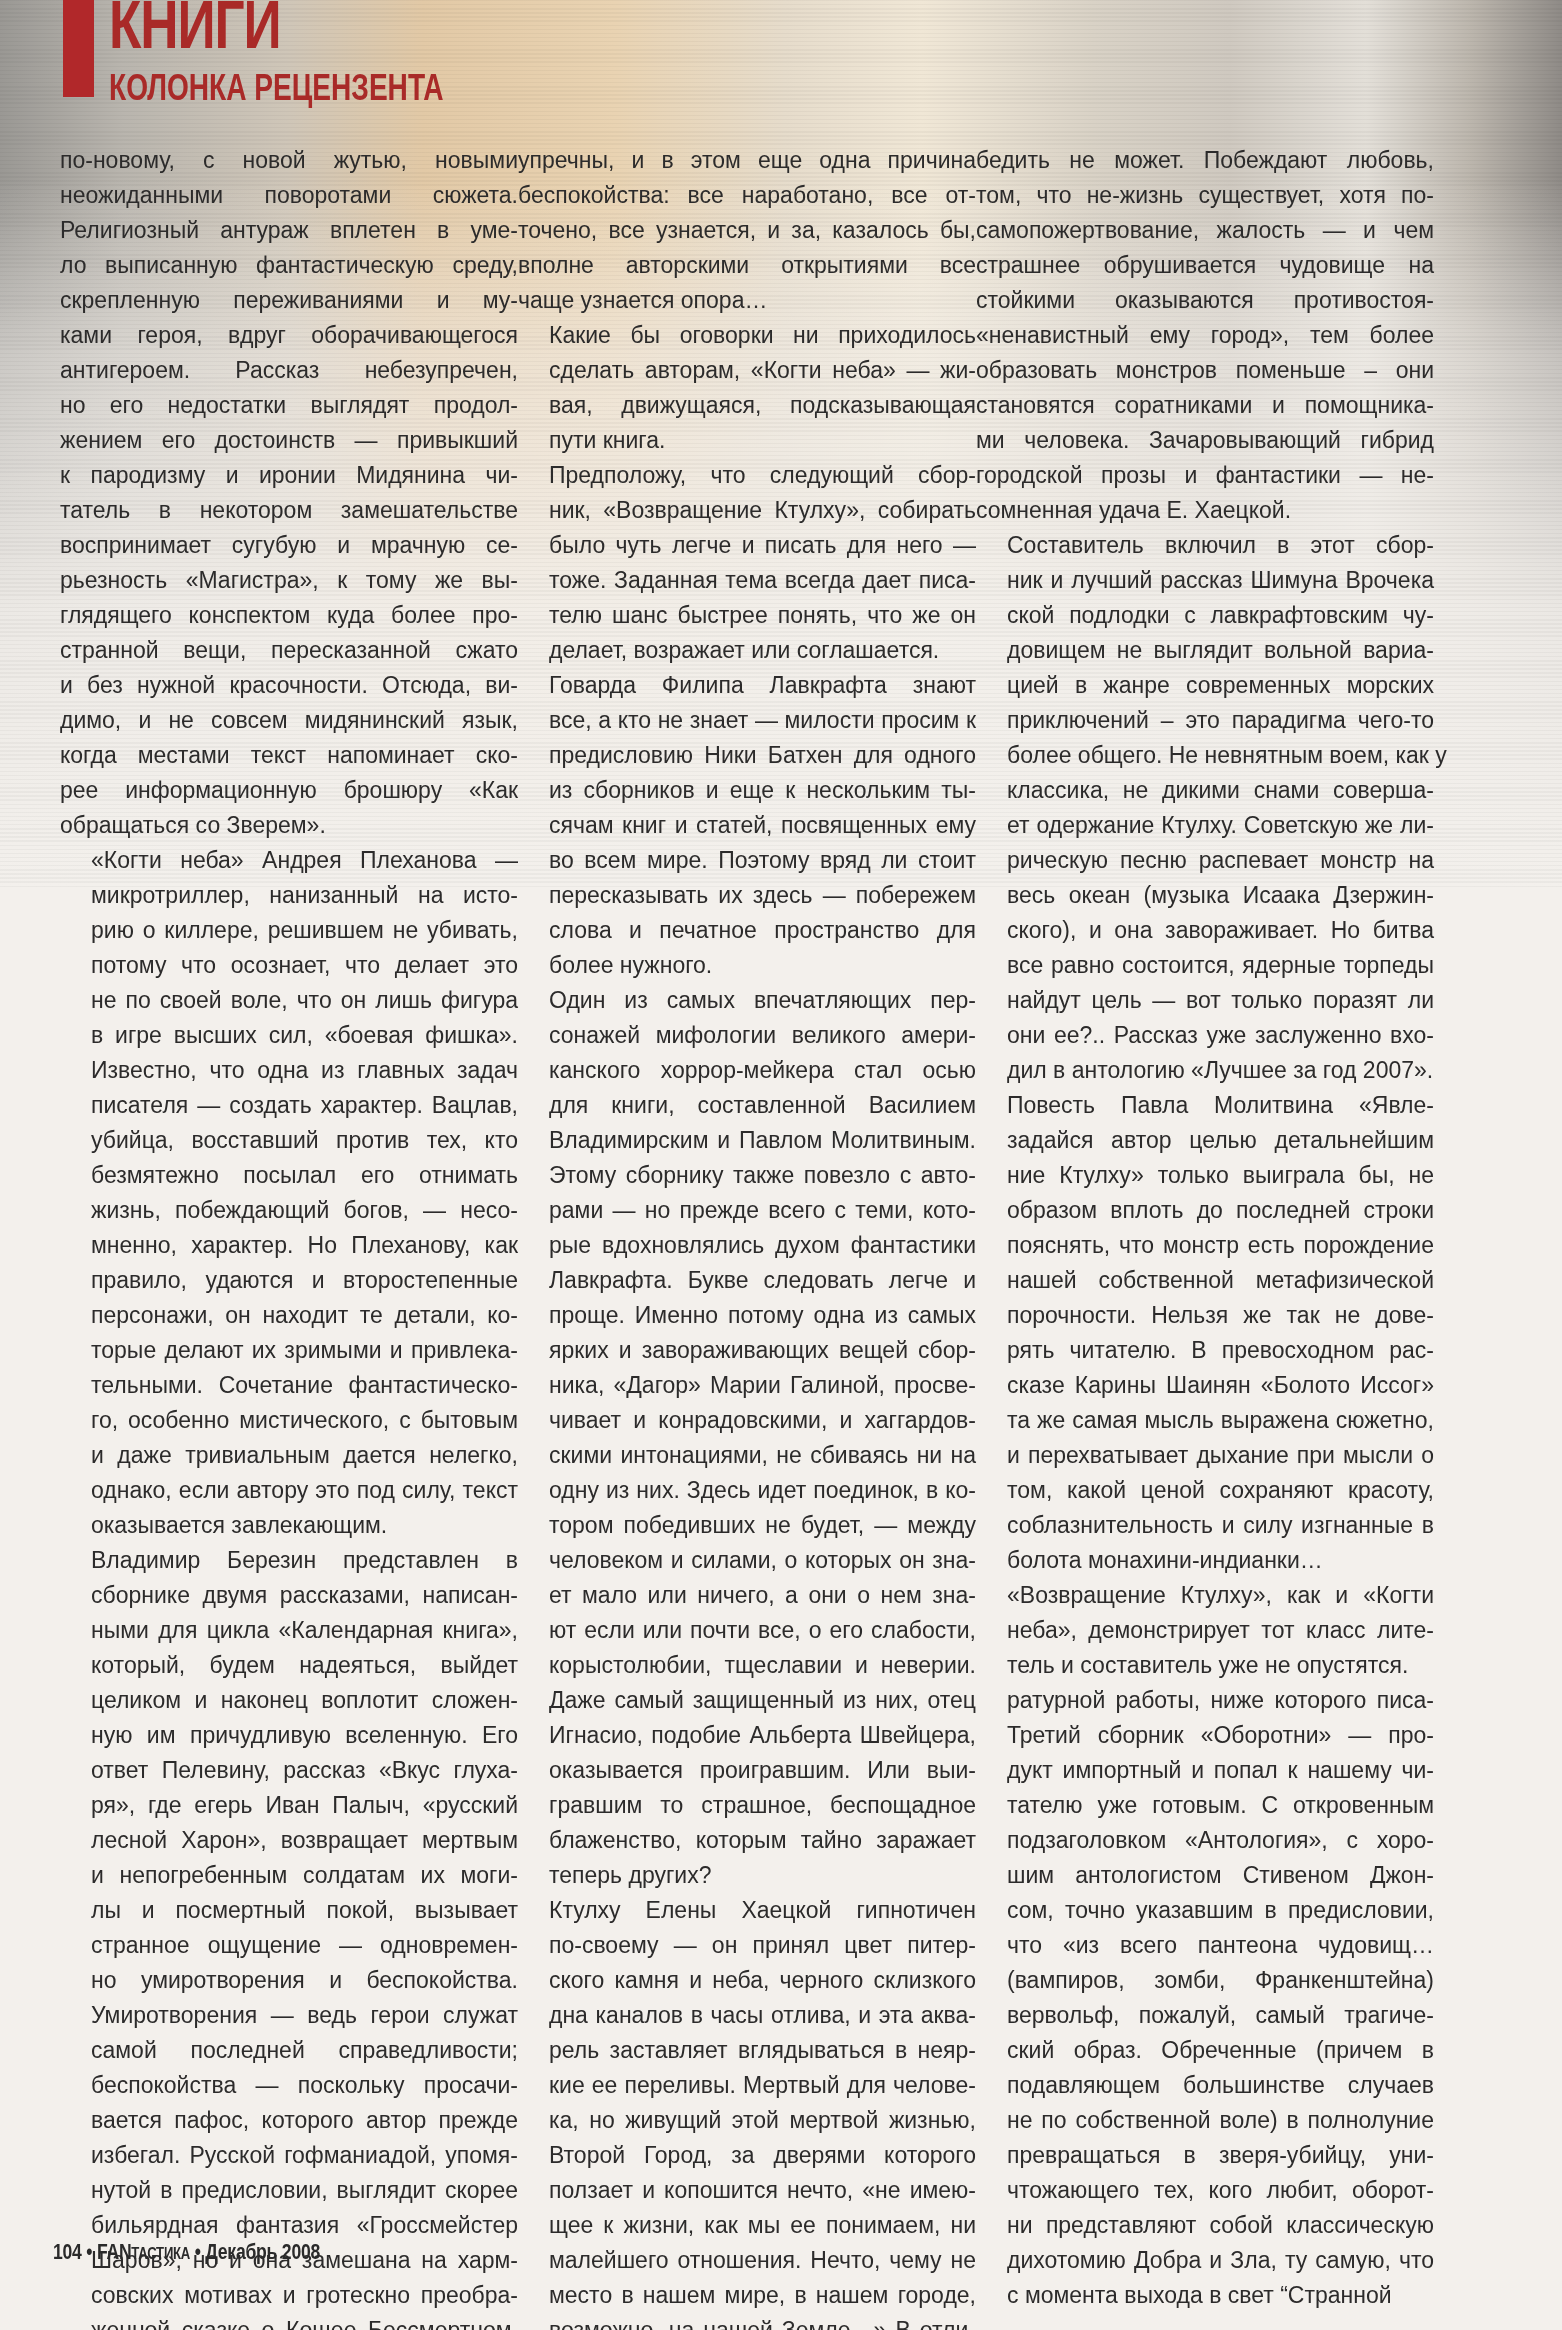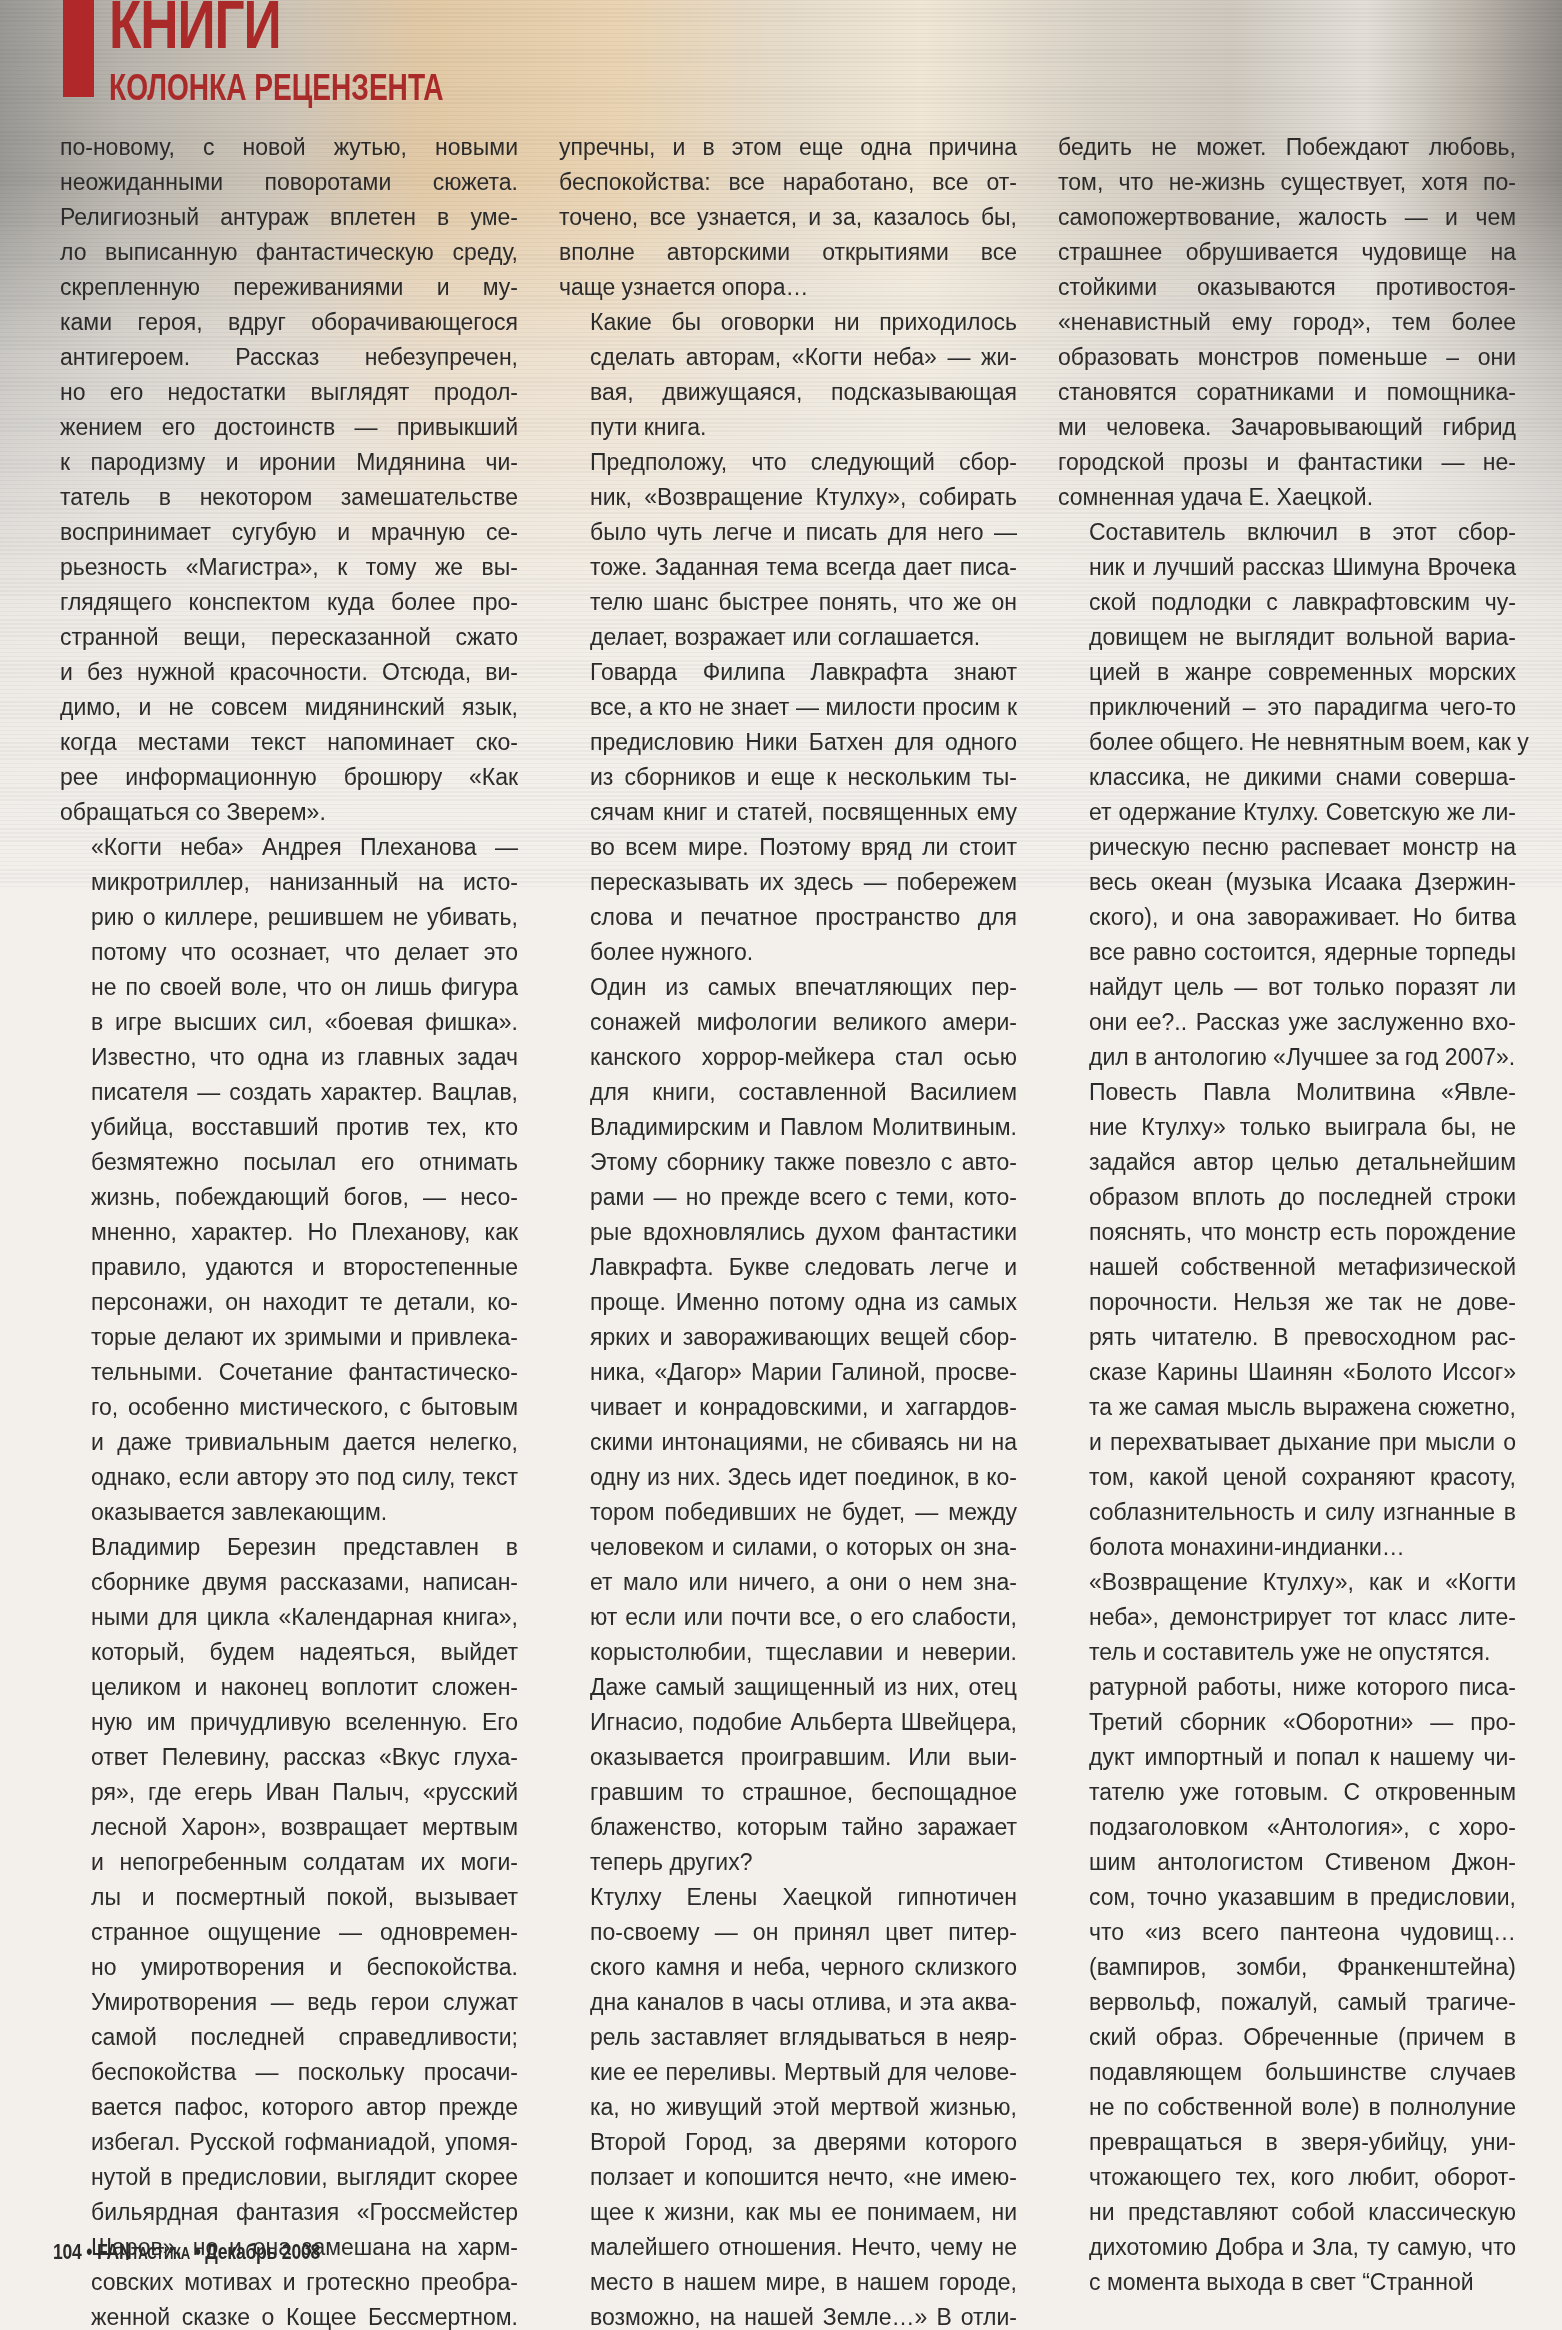--- a/index.html
+++ b/index.html
@@ -30,22 +30,22 @@
     font-size: 68px; letter-spacing: -1.4px; color: #a92a28;
     transform: scaleX(0.78); transform-origin: left top;
   }
   .section-subtitle {
     position: absolute; left: 109px; top: 67px; margin: 0;
     font-family: "Liberation Sans", sans-serif; font-weight: bold;
     font-size: 36px; color: #a92a28;
     transform: scaleX(0.78); transform-origin: left top;
   }
   .columns {
-    position: absolute; top: 130px; left: 60px; width: 1456px; height: 2022px;
-    display: flex; justify-content: space-between;
+    position: absolute; top: 143px; left: 60px; width: 1456px; height: 2022px;
+    display: flex; 
   }
   .column {
     width: 458px; font-size: 23px; line-height: 35px;
     text-align: justify; hyphens: manual; color: #2c2b2b;
   }
   .column p { margin: 0; text-indent: 31px; }
   .column p.cont { text-indent: 0; }
   .column .ln { display: block; text-align: justify; text-align-last: justify; white-space: nowrap; }
   .column .ln.last { text-align-last: left; }
   .folio {
@@ -242,22 +242,22 @@
         <span class="ln">рическую песню распевает монстр на</span>
         <span class="ln">весь океан (музыка Исаака Дзержин-</span>
         <span class="ln">ского), и она завораживает. Но битва</span>
         <span class="ln">все равно состоится, ядерные торпеды</span>
         <span class="ln">найдут цель — вот только поразят ли</span>
         <span class="ln">они ее?.. Рассказ уже заслуженно вхо-</span>
         <span class="ln last">дил в антологию «Лучшее за год 2007».</span>
       </p>
       <p>
         <span class="ln" style="text-indent: 31px;">Повесть Павла Молитвина «Явле-</span>
+        <span class="ln">задайся автор целью детальнейшим</span>
         <span class="ln">ние Ктулху» только выиграла бы, не</span>
-        <span class="ln">задайся автор целью детальнейшим</span>
         <span class="ln">образом вплоть до последней строки</span>
         <span class="ln">пояснять, что монстр есть порождение</span>
         <span class="ln">нашей собственной метафизической</span>
         <span class="ln">порочности. Нельзя же так не дове-</span>
         <span class="ln">рять читателю. В превосходном рас-</span>
         <span class="ln">сказе Карины Шаинян «Болото Иссог»</span>
         <span class="ln">та же самая мысль выражена сюжетно,</span>
         <span class="ln">и перехватывает дыхание при мысли о</span>
         <span class="ln">том, какой ценой сохраняют красоту,</span>
         <span class="ln">соблазнительность и силу изгнанные в</span>

